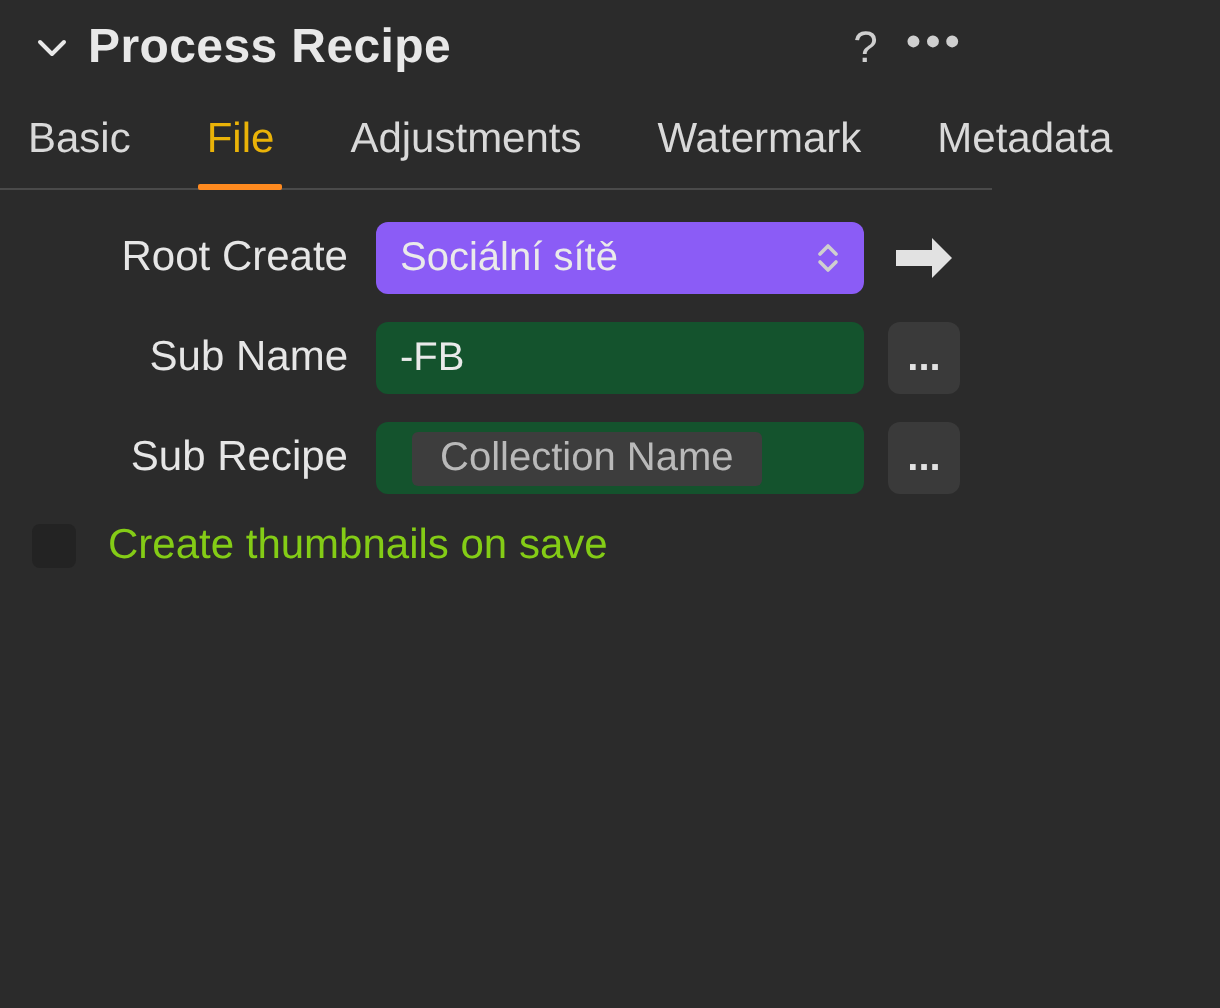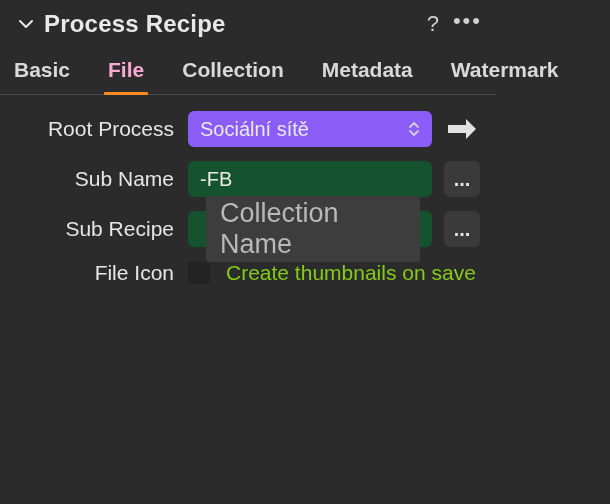--- a/index.html
+++ b/index.html
@@ -64,24 +64,23 @@
     gap: 38px;
     border-bottom: 1px solid #4a4a4a;
     position: relative;
   }
   .tab {
     color: #d9d9d9;
     font-size: 21px;
     padding: 10px 0 12px 0;
     cursor: pointer;
     position: relative;
-    font-weight: bold;
   }
   .tab.active {
-    color: #f9a8d4;
+    color: #eab308;
   }
   .tab.active::after {
     content: "";
     position: absolute;
     left: -4px;
     right: -4px;
     bottom: -1px;
     height: 3px;
     background: #ff8a1f;
     border-radius: 1px;
@@ -148,21 +147,21 @@
     padding: 0 12px;
     box-sizing: border-box;
     color: #eaeaea;
     font-size: 20px;
   }
   .token {
     background: #3d3d3d;
     color: #b9b9b9;
     padding: 2px 14px;
     border-radius: 3px;
-    font-size: 27px;
+    font-size: 20px;
     margin-left:6px;
   }
   .icon-btn {
     width: 36px;
     height: 36px;
     background: #3a3a3a;
     border-radius: 6px;
     display: flex;
     align-items: center;
     justify-content: center;
@@ -208,29 +207,29 @@
     <div class="title">Process Recipe</div>
     <div class="header-right">
       <div class="help-icon">?</div>
       <div class="menu-dots">•••</div>
     </div>
   </div>
 
   <div class="tabs">
     <div class="tab">Basic</div>
     <div class="tab active">File</div>
-    <div class="tab">Collection</div>
+    <div class="tab">Adjustments</div>
+    <div class="tab">Watermark</div>
     <div class="tab">Metadata</div>
-    <div class="tab">Watermark</div>
   </div>
 
   <div class="form">
 
     <div class="row">
-      <div class="label">Root Process</div>
+      <div class="label">Root Create</div>
       <div class="control-wrap">
         <div class="select">
           <div class="value">Sociální sítě</div>
           <div class="stepper">
             <svg width="12" height="18" viewBox="0 0 12 18">
               <path d="M2 7 L6 3 L10 7" fill="none" stroke="#cfcfcf" stroke-width="1.8" stroke-linecap="round" stroke-linejoin="round"></path>
               <path d="M2 11 L6 15 L10 11" fill="none" stroke="#cfcfcf" stroke-width="1.8" stroke-linecap="round" stroke-linejoin="round"></path>
             </svg>
           </div>
         </div>
@@ -257,21 +256,20 @@
       <div class="label">Sub Recipe</div>
       <div class="control-wrap">
         <div class="input">
           <span class="token">Collection Name</span>
         </div>
         <div class="icon-btn">...</div>
       </div>
     </div>
 
     <div class="row">
-      <div class="label">File Icon</div>
       <div class="control-wrap" style="gap:16px;">
         <div class="checkbox"></div>
         <div class="checkbox-label">Create thumbnails on save</div>
       </div>
     </div>
 
   </div>
 </div>
 
 </body></html>

